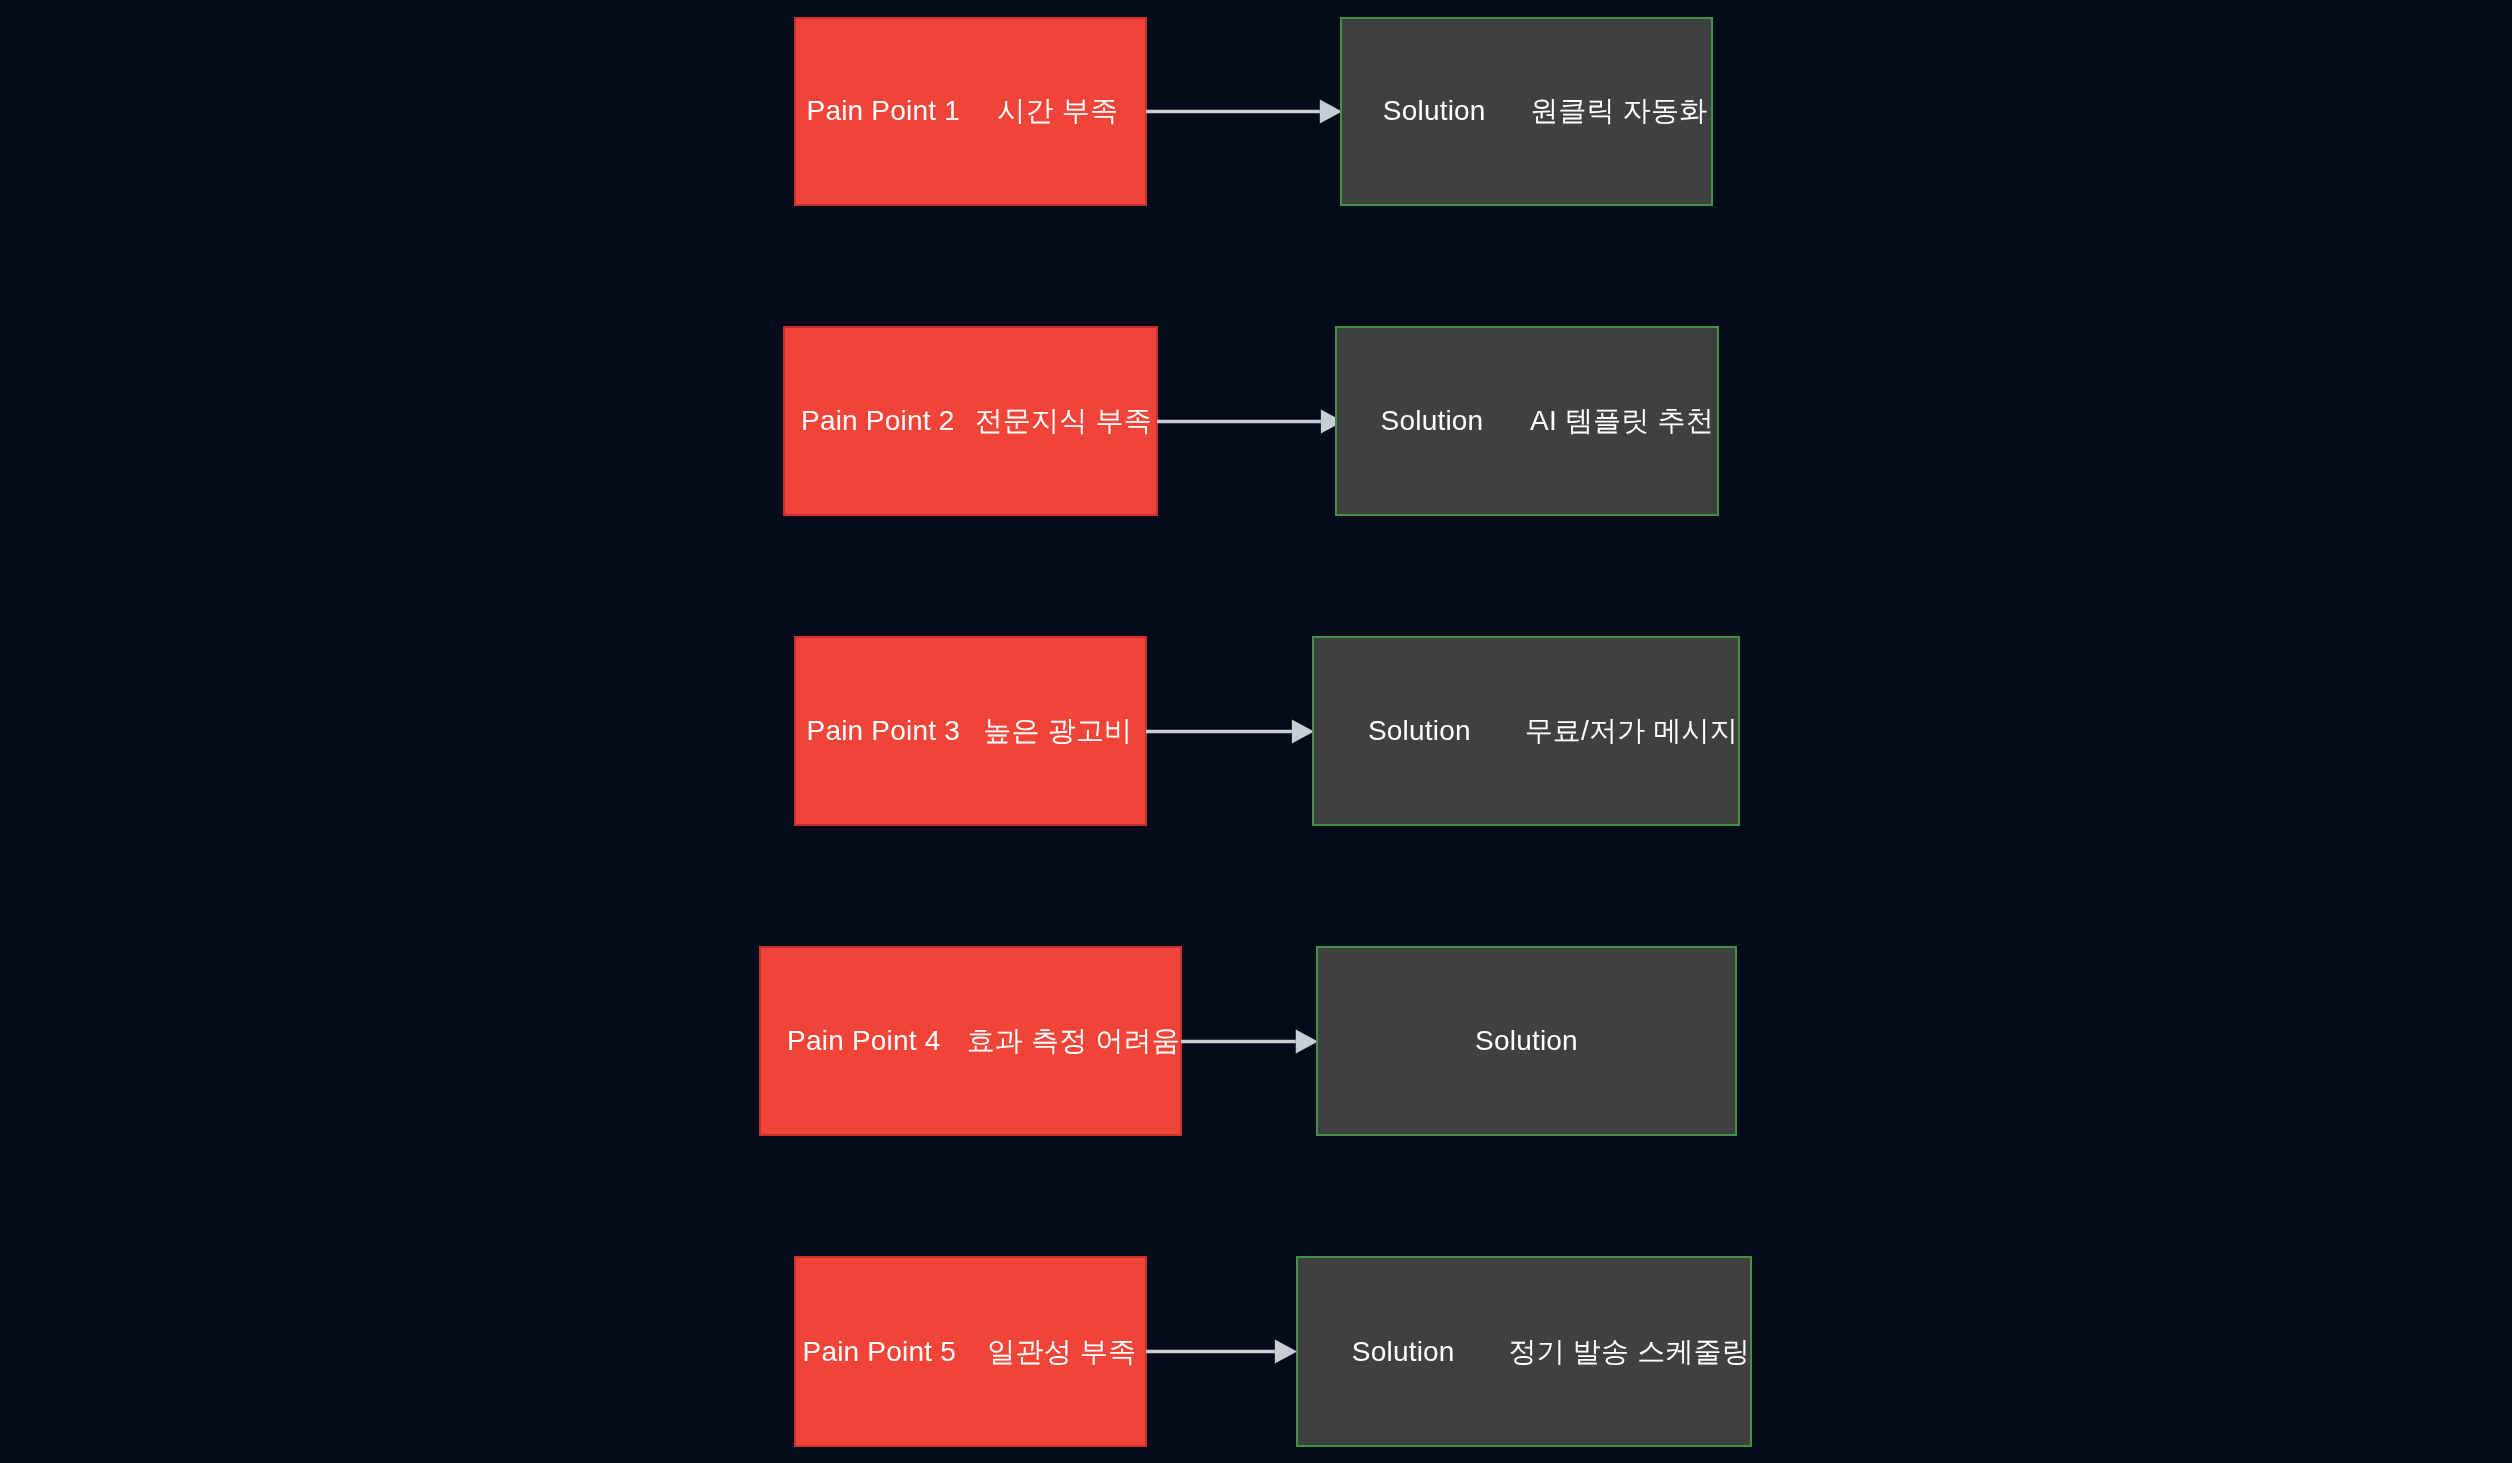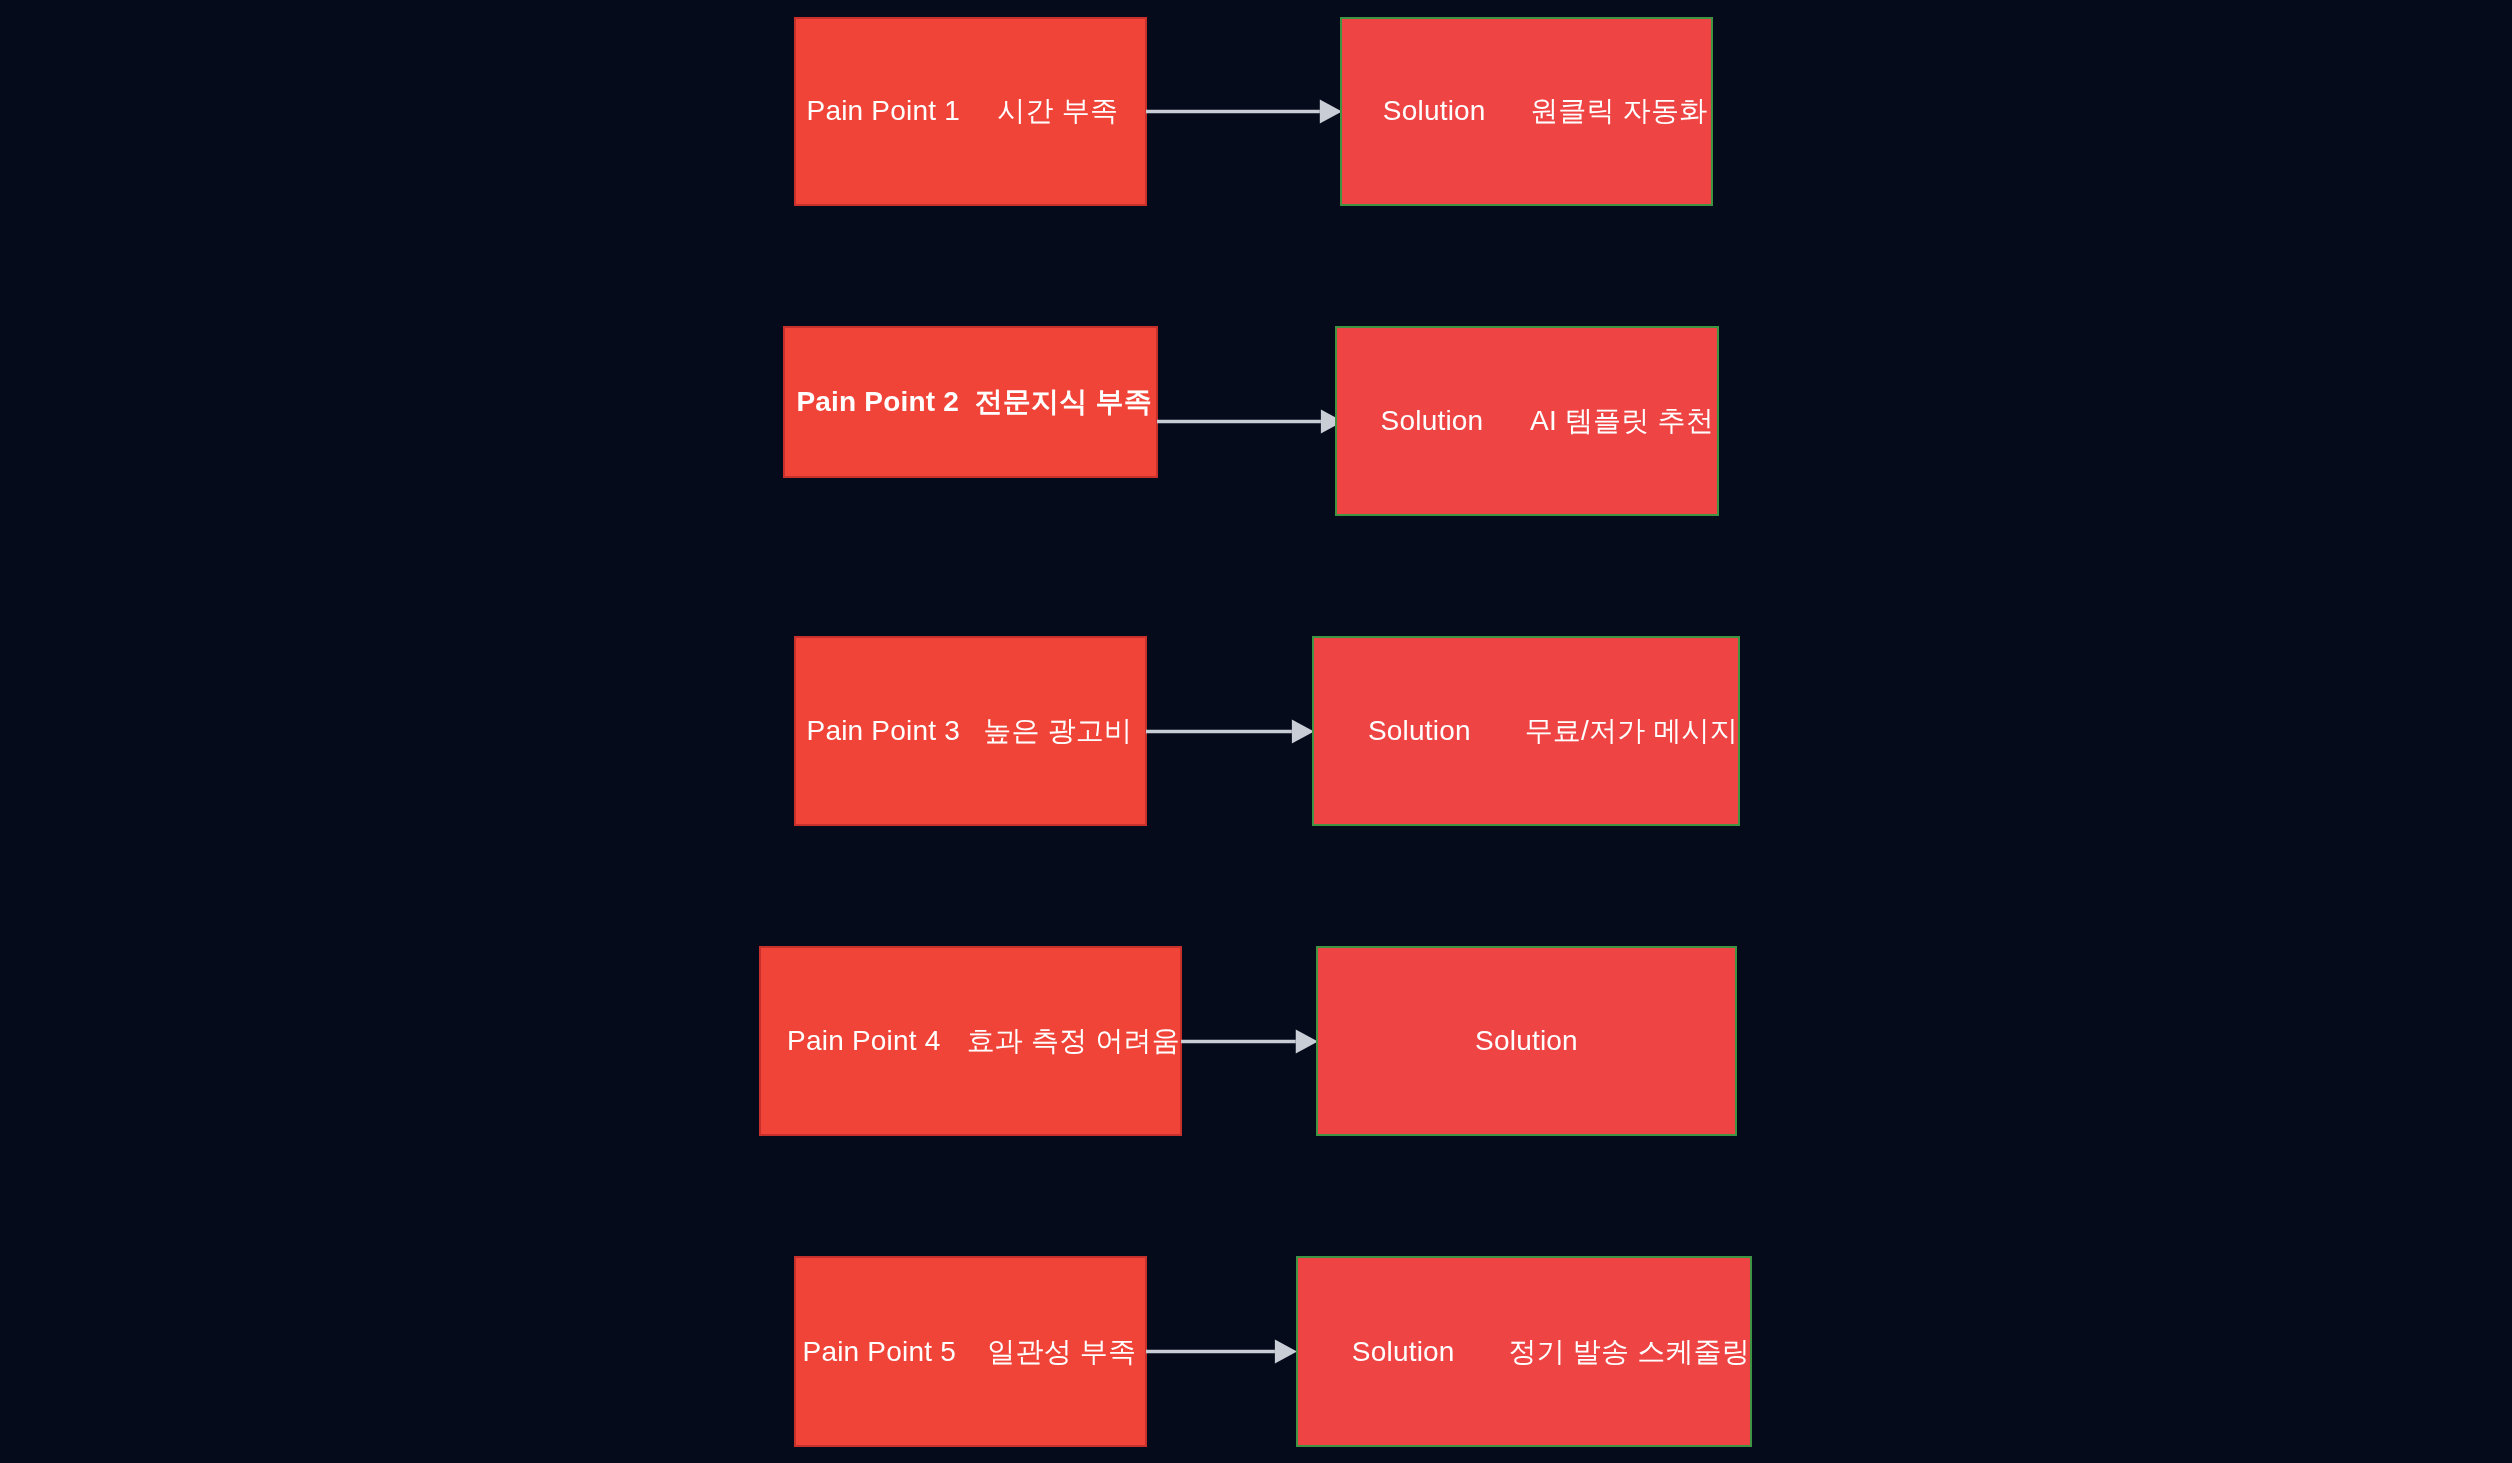--- a/index.html
+++ b/index.html
@@ -40,21 +40,21 @@
   .node .line1,
   .node .line2 {
     display: block;
     width: 100%;
   }
   .node.pain {
     background: #f04438;
     border: 2.8px solid #c8302b;
   }
   .node.solution {
-    background: #ef4444;
+    background: #404040;
     border: 2.8px solid #3f9443;
   }
   .edge {
     position: absolute;
     height: 37px;
     pointer-events: none;
   }
   .edge svg {
     display: block;
     overflow: visible;
@@ -76,21 +76,21 @@
         <polygon points="188,7 212,20 188,33" fill="#c9ced6"></polygon>
       </svg>
     </div>
     <div class="node solution" style="left:1340px; top:0px; width:373px; height:189px; font-size:28px;">
       <span class="line1">Solution</span>
       <span class="line2">원클릭 자동화</span>
     </div>
   </div>
 
   <div class="row" style="top:326px;">
-    <div class="node pain" style="left:783px; top:0px; width:375px; height:152px; font-size:28px;font-weight:bold;">
+    <div class="node pain" style="left:783px; top:0px; width:375px; height:190px; font-size:28px;">
       <span class="line1">Pain Point 2</span>
       <span class="line2">전문지식 부족</span>
     </div>
     <div class="edge" style="left:1157px; top:77px; width:186px;">
       <svg width="186" height="37" viewBox="0 0 202 40">
         <line x1="0" y1="20" x2="178" y2="20" stroke="#c9ced6" stroke-width="4"></line>
         <polygon points="178,7 202,20 178,33" fill="#c9ced6"></polygon>
       </svg>
     </div>
     <div class="node solution" style="left:1335px; top:0px; width:384px; height:190px; font-size:28px;">

